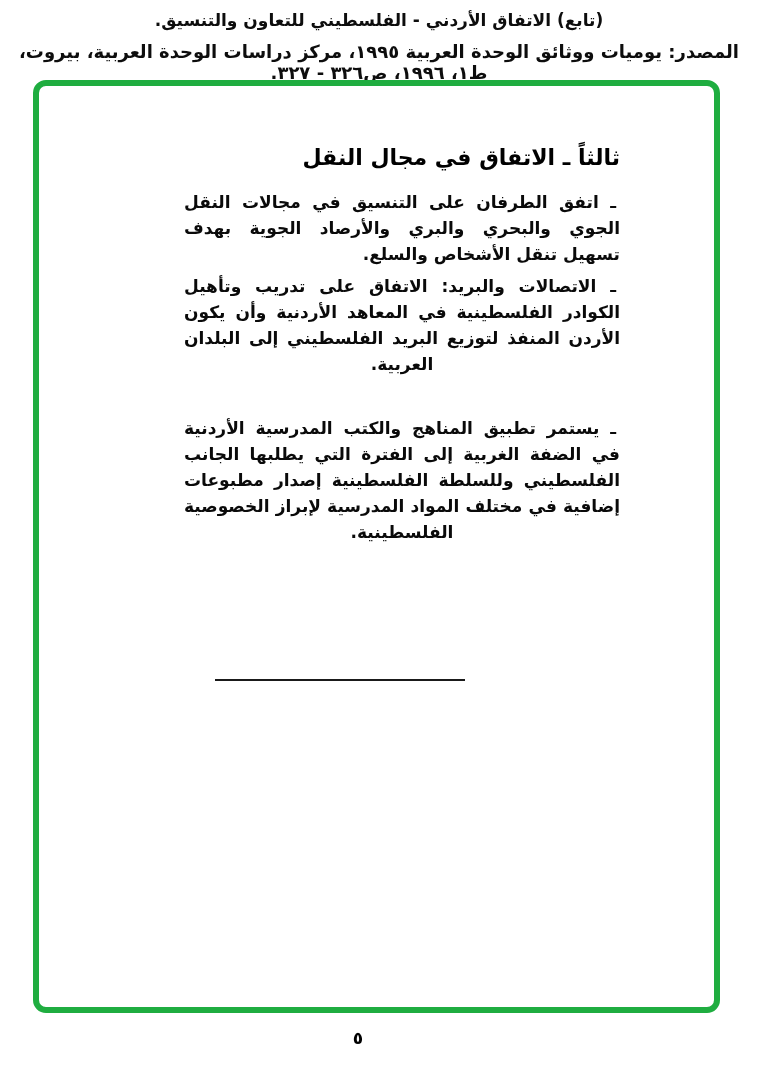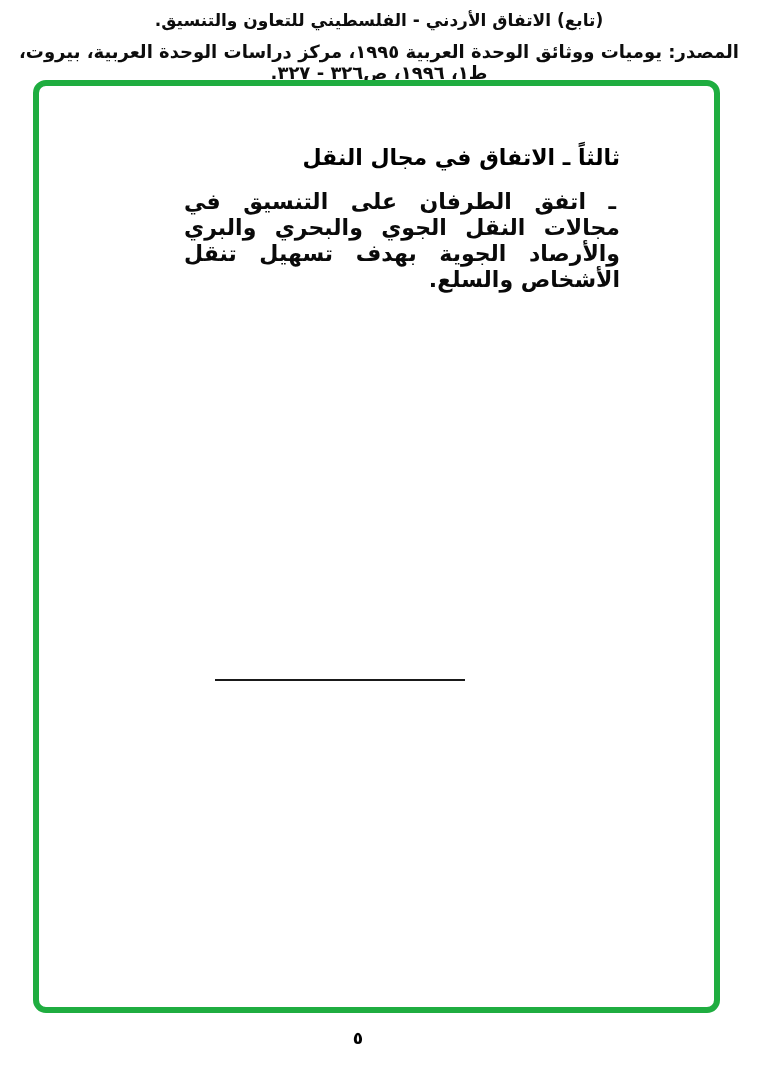--- a/index.html
+++ b/index.html
@@ -41,21 +41,21 @@
     white-space: nowrap;
   }
   .h1 { top: 57px; margin-left: 23px; }
   .h2 { top: 281px; }
   
   .para {
     position: absolute; right: 94px; width: 436px;
     margin: 0;
     direction: rtl;
     text-align: justify;
-    font-size: 22px; font-weight: bold; color: #0a0a0a;
+    font-size: 17px; font-weight: bold; color: #0a0a0a;
     line-height: 26px;
     text-indent: 4px;
   }
   .p1 { top: 103px; text-align-last: right; }
   .p2 { top: 187px; text-align-last: center; }
   .p3 { top: 329px; text-align-last: center; }
   .p4 { top: 447px; text-align-last: center; }
   
   .divider {
     position: absolute; top: 593px; left: 176px;
@@ -75,20 +75,22 @@
 <div class="hdr-title" lang="ar">(تابع) الاتفاق الأردني - الفلسطيني للتعاون والتنسيق.</div>
 
 <div class="hdr-source" lang="ar">المصدر: يوميات ووثائق الوحدة العربية ١٩٩٥، مركز دراسات الوحدة العربية، بيروت، ط١، ١٩٩٦، ص٣٢٦ - ٣٢٧.</div>
 
 <div class="frame">
 
   <h1 class="sec-heading h1" lang="ar">ثالثاً ـ الاتفاق في مجال النقل</h1>
 
   <p class="para p1" lang="ar">ـ اتفق الطرفان على التنسيق في مجالات النقل الجوي والبحري والبري والأرصاد الجوية بهدف تسهيل تنقل الأشخاص والسلع.</p>
 
+  <p class="para p2" lang="ar">ـ الاتصالات والبريد: الاتفاق على تدريب وتأهيل الكوادر الفلسطينية في المعاهد الأردنية وأن يكون الأردن المنفذ لتوزيع البريد الفلسطيني إلى البلدان العربية.</p>
 
 
+  <p class="para p3" lang="ar">ـ يستمر تطبيق المناهج والكتب المدرسية الأردنية في الضفة الغربية إلى الفترة التي يطلبها الجانب الفلسطيني وللسلطة الفلسطينية إصدار مطبوعات إضافية في مختلف المواد المدرسية لإبراز الخصوصية الفلسطينية.</p>
 
 
   <div class="divider"></div>
 </div>
 
 <div class="pagenum" lang="ar">٥</div>
 
 </body></html>

